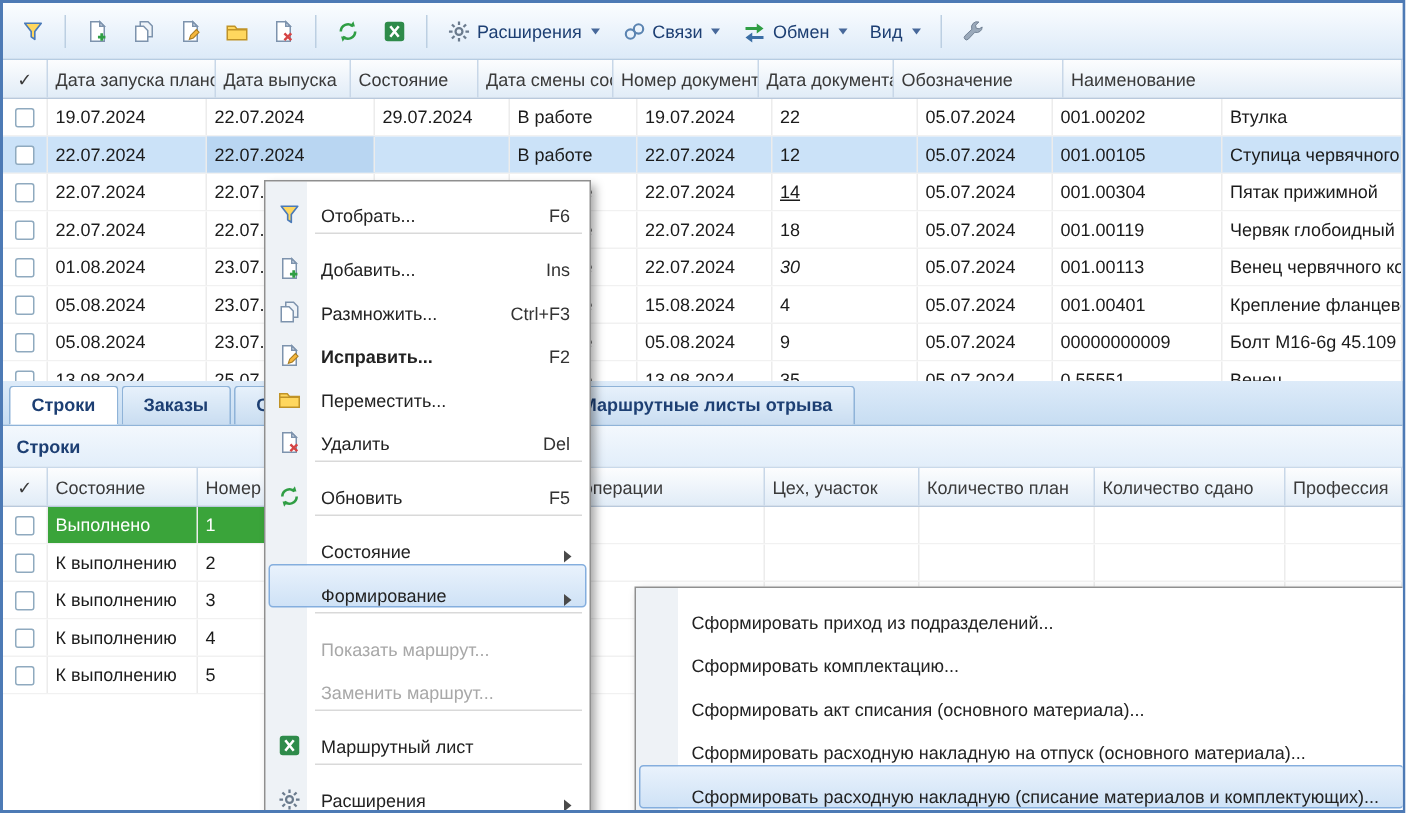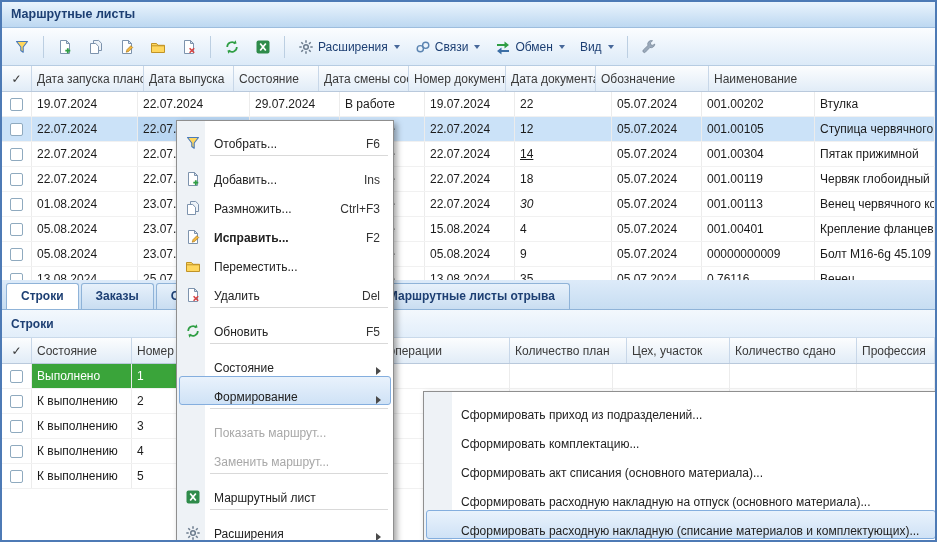--- a/index.html
+++ b/index.html
@@ -47,23 +47,20 @@
   .mitem.disabled{color:#a8a8a8}
   .mitem.bold .mlabel{font-weight:bold}
   .mitem.highlight{background:linear-gradient(#e9f2fc,#cfe2f6);border-color:#84aede}
   .subarrow{width:0;height:0;border-top:4px solid transparent;border-bottom:4px solid transparent;border-left:5px solid #4a4a4a;margin-right:9px;flex:none}
   .msep{height:1px;background:#d9d9d9;margin:3px 3px 3px 31px}
 </style>
 </head>
 <body>
 
 <div class="window">
-  <div class="titlebar">
-    <span>Маршрутные листы</span>
-  </div>
   <div class="toolbar" id="toolbar">
       <div class="tbtn">
         <span>
           <svg viewBox="0 0 16 16">
             <path d="M2.5 2.5h11L9.2 8v5.3L6.8 11.5V8z" fill="#ffd75e" stroke="#4a7ab8" stroke-width="1.1" stroke-linejoin="round"></path>
           </svg>
         </span>
       </div>
       <div class="tsep"></div>
       <div class="tbtn">
@@ -304,21 +301,21 @@
           <div class="cell check" style="width: 30px;">
             <span class="checkbox"></span>
           </div>
           <div class="cell" style="width: 106px;">13.08.2024</div>
           <div class="cell" style="width: 112px;">25.07.2024</div>
           <div class="cell" style="width: 90px;"></div>
           <div class="cell" style="width: 85px;">В работе</div>
           <div class="cell" style="width: 90px;">13.08.2024</div>
           <div class="cell" style="width: 97px;">35</div>
           <div class="cell" style="width: 90px;">05.07.2024</div>
-          <div class="cell" style="width: 113px;">0.76116</div>
+          <div class="cell" style="width: 113px;">0.55551</div>
           <div class="cell" style="flex: 1 1 0%;">Венец</div>
         </div>
       </div>
   </div>
 
   <div class="tabbar" id="tabbar">
       <div class="tab active">Строки</div>
       <div class="tab">Заказы</div>
       <div class="tab" style="min-width: 215px;">Сменные задания</div>
       <div class="tab">Маршрутные листы отрыва</div>
@@ -336,25 +333,25 @@
         </div>
         <div class="hcell" style="width: 48px;">
           <span>Номер</span>
         </div>
         <div class="hcell" style="width: 117px;">
           <span>Операция</span>
         </div>
         <div class="hcell" style="width: 213px;">
           <span>Наименование операции</span>
         </div>
+        <div class="hcell" style="width: 103px;">
+          <span>Цех, участок</span>
+        </div>
         <div class="hcell" style="width: 117px;">
           <span>Количество план</span>
-        </div>
-        <div class="hcell" style="width: 103px;">
-          <span>Цех, участок</span>
         </div>
         <div class="hcell" style="width: 127px;">
           <span>Количество сдано</span>
         </div>
         <div class="hcell" style="flex: 1 1 0%;">
           <span>Профессия</span>
         </div>
       </div>
     <div class="grid-body" id="botBody">
         <div class="row">

